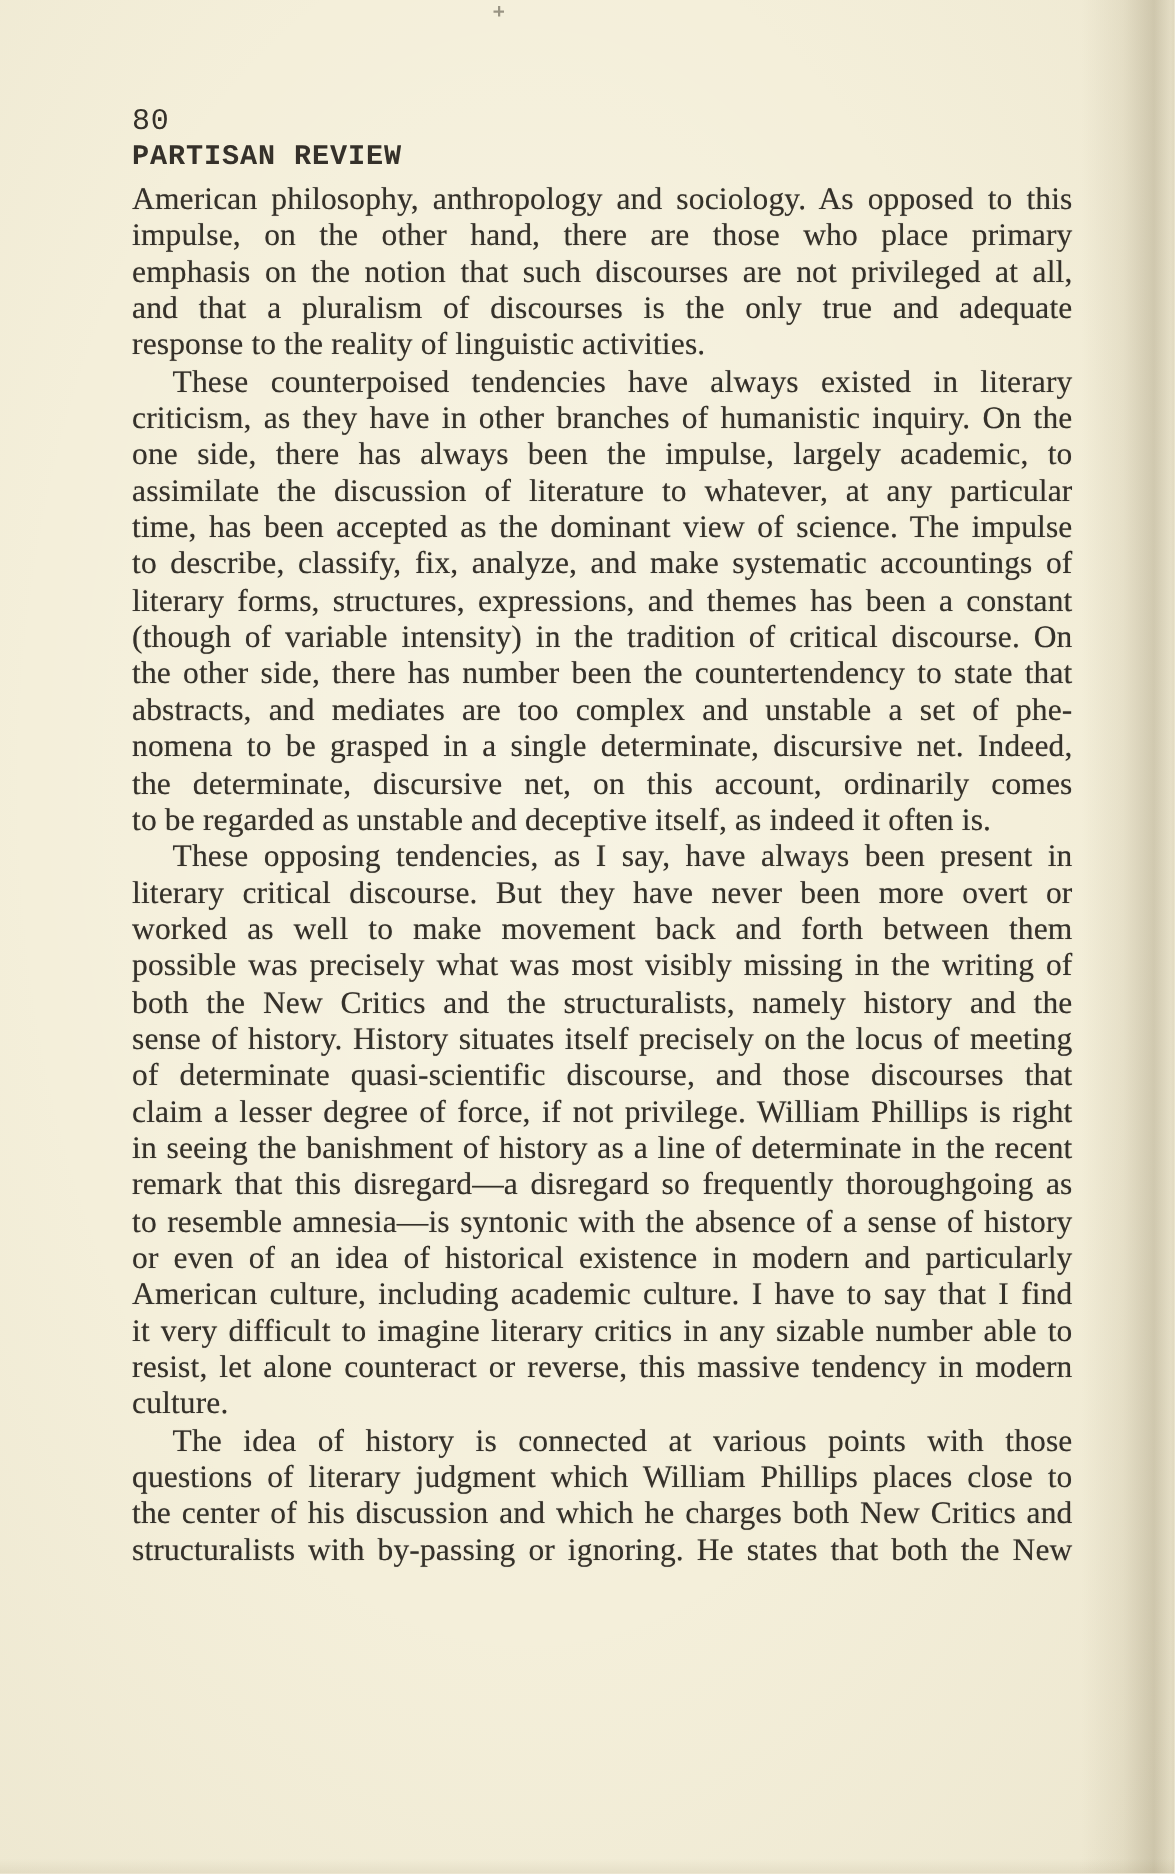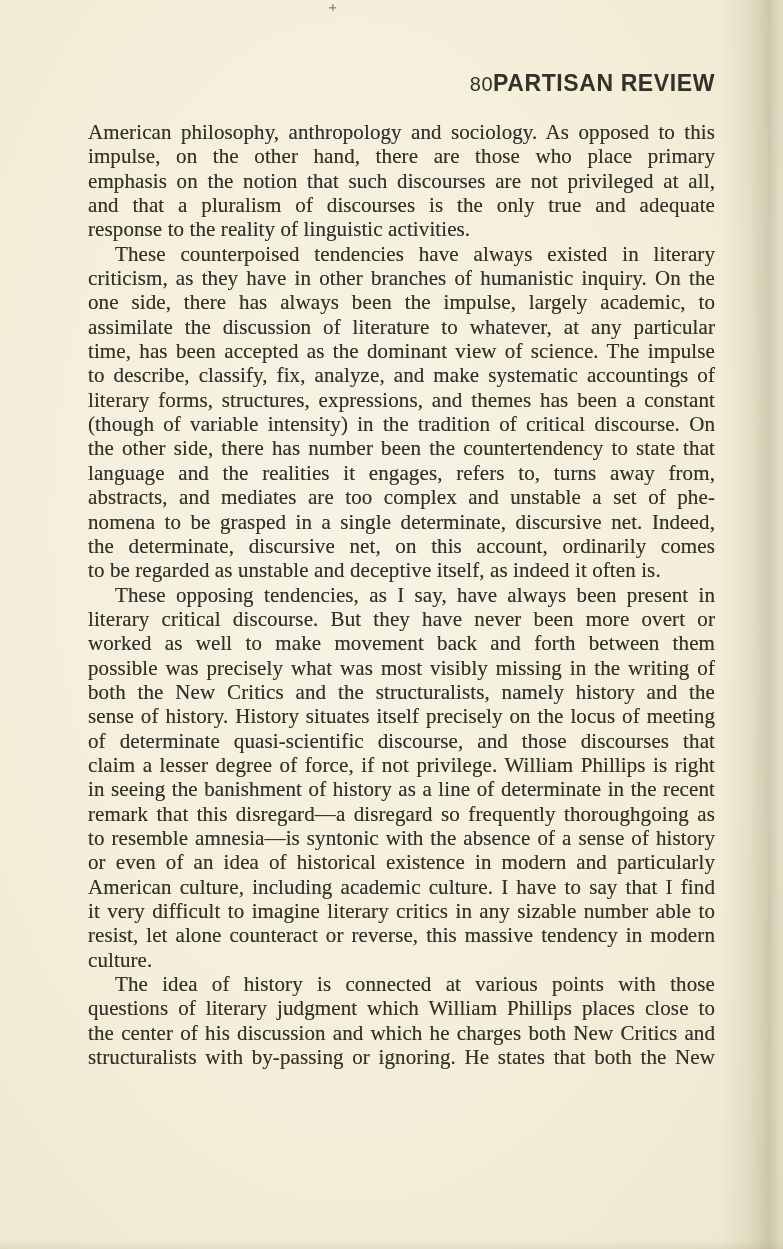--- a/index.html
+++ b/index.html
@@ -27,25 +27,26 @@
       rgba(125,108,66,0.14) 100%);
   }
   .edge-bottom {
     position:absolute; left:0; bottom:0; width:100%; height:10px; pointer-events:none;
     background:linear-gradient(to bottom, rgba(125,108,66,0) 0%, rgba(125,108,66,0.10) 100%);
   }
 
   .page-header {
     position:absolute; top:70px; left:88px; width:627px;
     display:flex; justify-content:flex-end; align-items:baseline;
-    font-family:Liberation Sans, sans-serif;
+    font-family:Liberation Mono, monospace;
     color:var(--ink);
+    flex-direction:column;
   }
   .page-number { font-size:20px; font-weight:400; letter-spacing:0.5px; }
-  .journal-title { font-size:23px; font-weight:700; letter-spacing:0.6px; }
+  .journal-title { font-size:19px; font-weight:700; letter-spacing:0.6px; }
 
   .page-body {
     position:absolute; top:120px; left:88px; width:627px;
     font-size:21px; color:var(--ink);
     letter-spacing:0.1px;
     text-shadow:0 0 0.5px rgba(53,49,42,0.55);
   }
   .para { margin:0; }
   .line {
     height:var(--lh); line-height:var(--lh);
@@ -84,21 +85,20 @@
       <div class="para">
         <div class="line first">These counterpoised tendencies have always existed in literary</div>
         <div class="line">criticism, as they have in other branches of humanistic inquiry. On the</div>
         <div class="line">one side, there has always been the impulse, largely academic, to</div>
         <div class="line">assimilate the discussion of literature to whatever, at any particular</div>
         <div class="line">time, has been accepted as the dominant view of science. The impulse</div>
         <div class="line">to describe, classify, fix, analyze, and make systematic accountings of</div>
         <div class="line">literary forms, structures, expressions, and themes has been a constant</div>
         <div class="line">(though of variable intensity) in the tradition of critical discourse. On</div>
         <div class="line">the other side, there has number been the countertendency to state that</div>
-        <div class="line">language and the realities it engages, refers to, turns away from,</div>
         <div class="line">abstracts, and mediates are too complex and unstable a set of phe-</div>
         <div class="line">nomena to be grasped in a single determinate, discursive net. Indeed,</div>
         <div class="line">the determinate, discursive net, on this account, ordinarily comes</div>
         <div class="line last">to be regarded as unstable and deceptive itself, as indeed it often is.</div>
       </div>
       <div class="para">
         <div class="line first">These opposing tendencies, as I say, have always been present in</div>
         <div class="line">literary critical discourse. But they have never been more overt or</div>
         <div class="line">worked as well to make movement back and forth between them</div>
         <div class="line">possible was precisely what was most visibly missing in the writing of</div>

